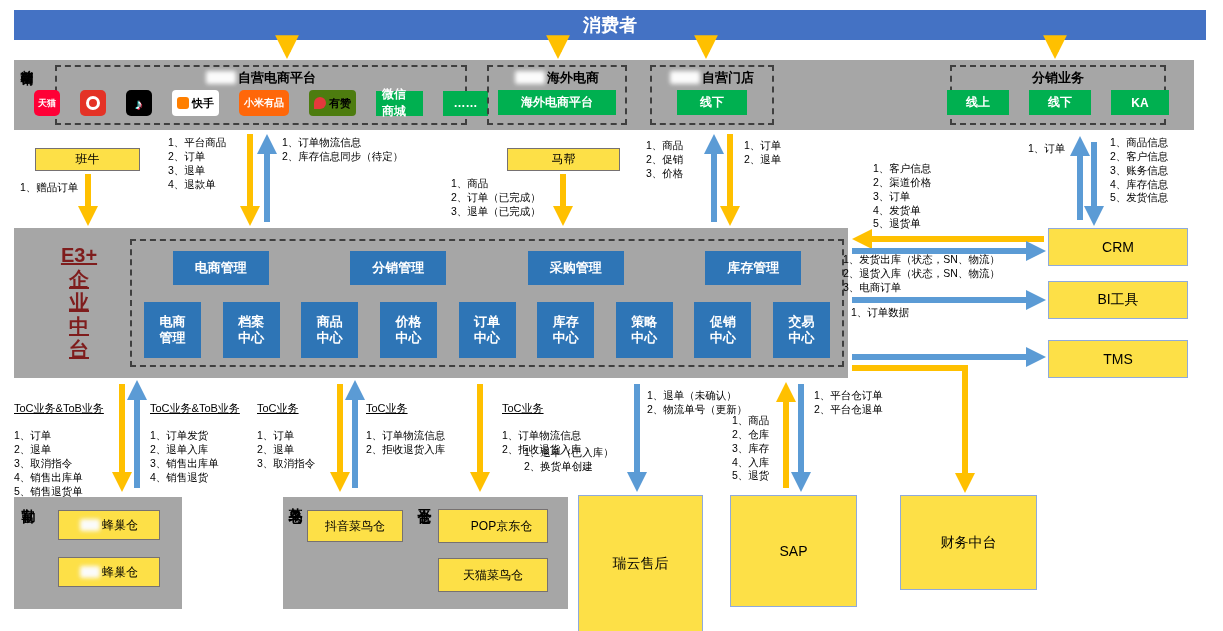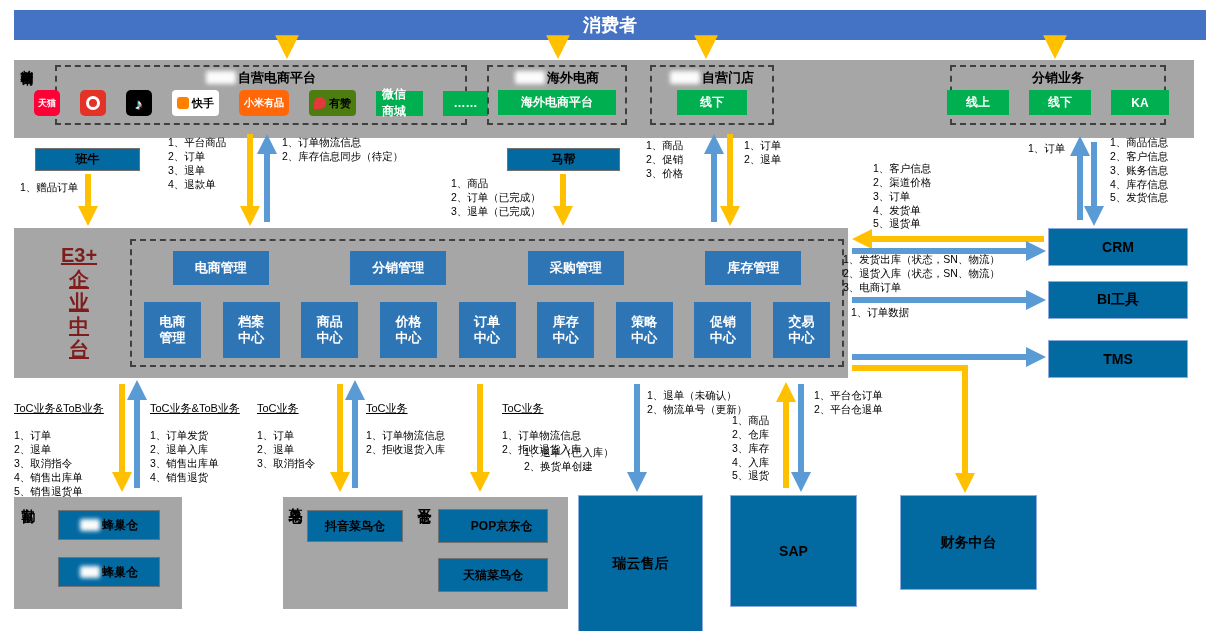--- a/index.html
+++ b/index.html
@@ -5,21 +5,21 @@
   html,body{margin:0;padding:0;background:#fff;font-family:"Liberation Sans","DejaVu Sans",sans-serif;}
   .page{position:relative;width:1223px;height:631px;background:#fff;overflow:hidden;}
   .abs{position:absolute;box-sizing:border-box;}
   .banner{background:#4472C4;color:#fff;font-size:18px;font-weight:bold;display:flex;align-items:center;justify-content:center;}
   .graybar{background:#A6A6A6;}
   .vlabel{writing-mode:vertical-rl;text-orientation:upright;font-weight:bold;color:#000;letter-spacing:1px;}
   .fsec{position:absolute;border:2px dashed #3f3f3f;display:flex;flex-direction:column;align-items:center;padding:2px 4px;box-sizing:border-box;}
   .fsec-title{font-size:13px;font-weight:bold;color:#000;display:flex;align-items:center;height:17px;}
   .fsec-row{display:flex;align-items:center;gap:20px;margin-top:4px;}
   .gbtn{background:#00B050;color:#fff;font-weight:bold;font-size:12px;display:flex;align-items:center;justify-content:center;height:25px;padding:0 6px;box-sizing:border-box;}
-  .ybox{position:absolute;background:#0369a1;border:1px solid #767171;display:flex;align-items:center;justify-content:center;font-size:12px;font-weight:bold;color:#000;box-sizing:border-box;text-align:left;}
+  .ybox{position:absolute;background:#fde047;border:1px solid #767171;display:flex;align-items:center;justify-content:center;font-size:12px;font-weight:normal;color:#000;box-sizing:border-box;text-align:left;}
   .bb{border:1px solid #8FAADC;font-size:14px;}
   .note{position:absolute;font-size:10.5px;line-height:1.32;color:#000;white-space:pre-line;z-index:10;}
   .ntitle{text-decoration:underline;display:block;font-size:11px;}
   .module{background:#2E75B6;color:#fff;font-weight:bold;display:flex;align-items:center;justify-content:center;text-align:center;}
   .redact{display:inline-block;width:30px;height:13px;background:#fbfbfb;border-radius:2px;filter:blur(2px);margin-right:2px;vertical-align:-2px;}
   .e3-label{position:absolute;left:26px;top:16px;width:78px;color:#7f1d1d;font-weight:bold;font-size:20px;line-height:1.18;text-align:center;white-space:pre-line;text-decoration:underline;}
   .e3-inner{position:absolute;left:116px;top:11px;width:714px;height:128px;border:2px dashed #3f3f3f;box-sizing:border-box;}
   .e3-row1{display:flex;justify-content:space-around;margin-top:10px;}
   .e3-row1 .module{width:96px;height:34px;font-size:13px;}
   .e3-row2{display:flex;justify-content:space-between;margin-top:17px;padding:0 12px;}
@@ -38,21 +38,21 @@
 </style>
 </head>
 <body>
 
 <div class="page">
 
   <div class="abs banner" style="left:14px;top:10px;width:1192px;height:30px;">
     <span>消费者</span>
   </div>
 
-  <div class="abs graybar" style="left:14px;top:60px;width:1180px;height:78px;text-decoration:underline;">
+  <div class="abs graybar" style="left:14px;top:60px;width:1180px;height:70px;text-decoration:underline;">
     <div class="vlabel" style="position:absolute;left:4px;top:0;height:100%;display:flex;align-items:center;font-size:12.5px;">前端营销</div>
 
     <div class="fsec" style="left:41px;top:5px;width:412px;height:60px;">
       <div class="fsec-title">
         <span class="redact"></span>
         <span>自营电商平台</span>
       </div>
       <div class="fsec-row">
         <span class="ic ic-tmall">
             <span>天猫</span>

